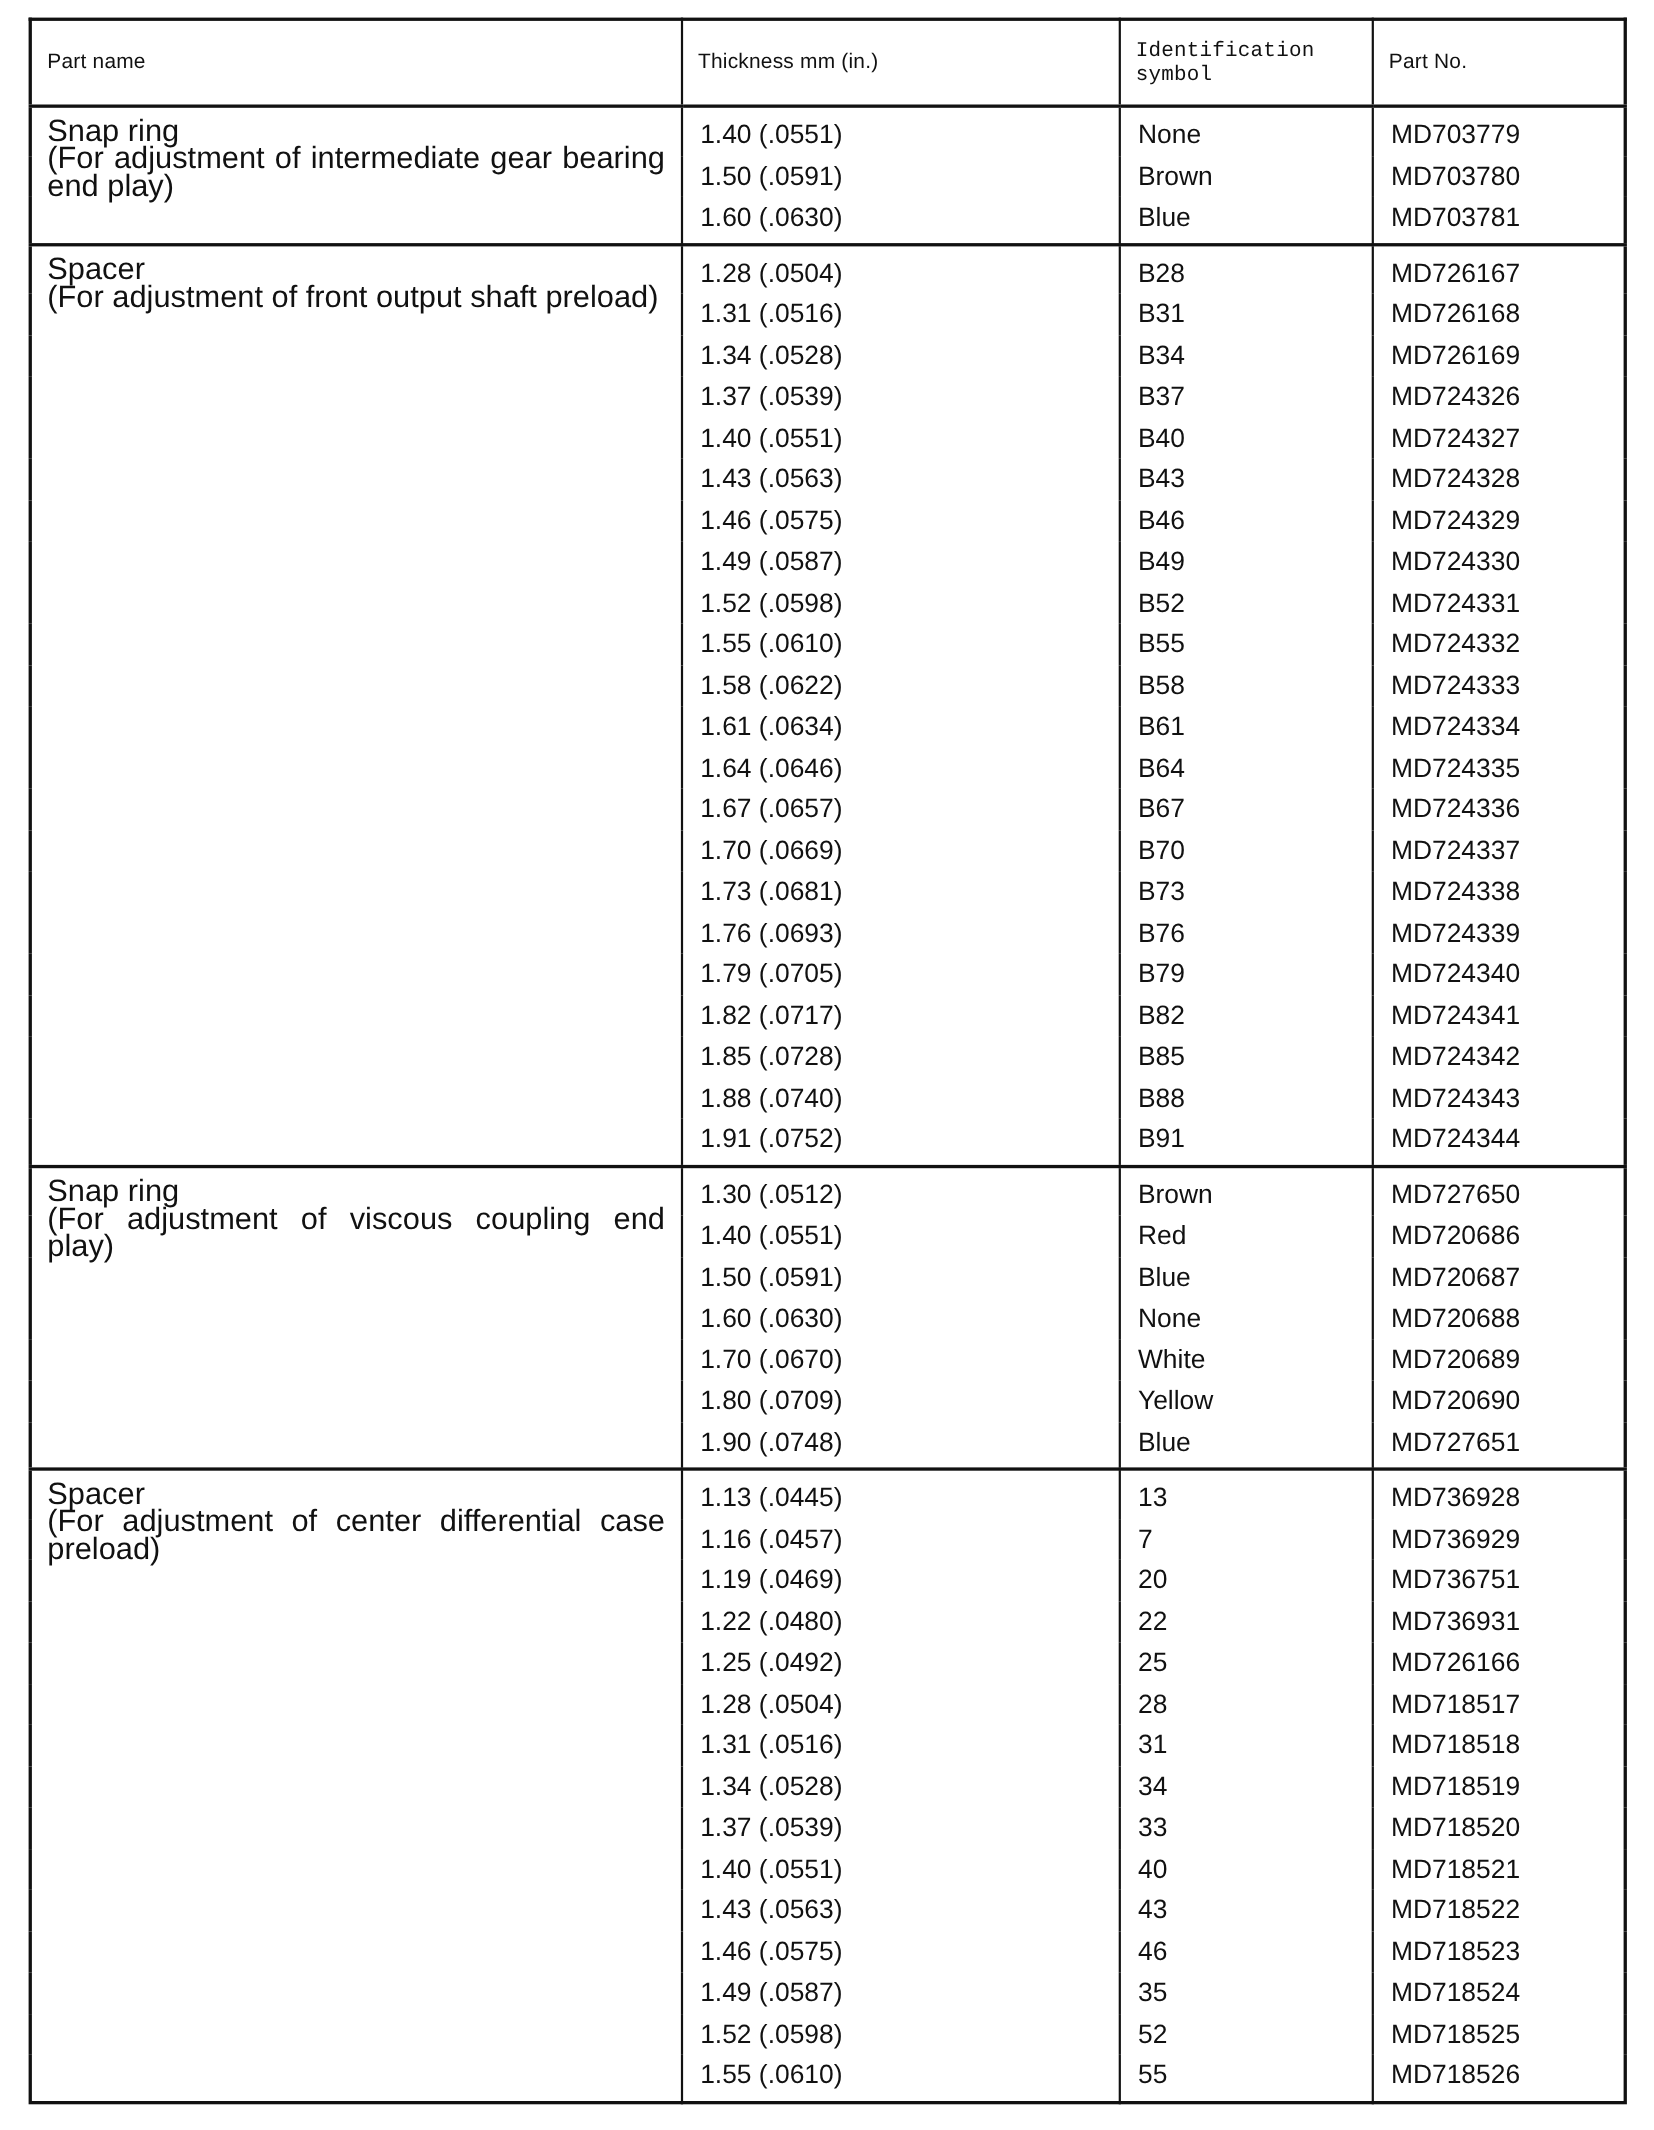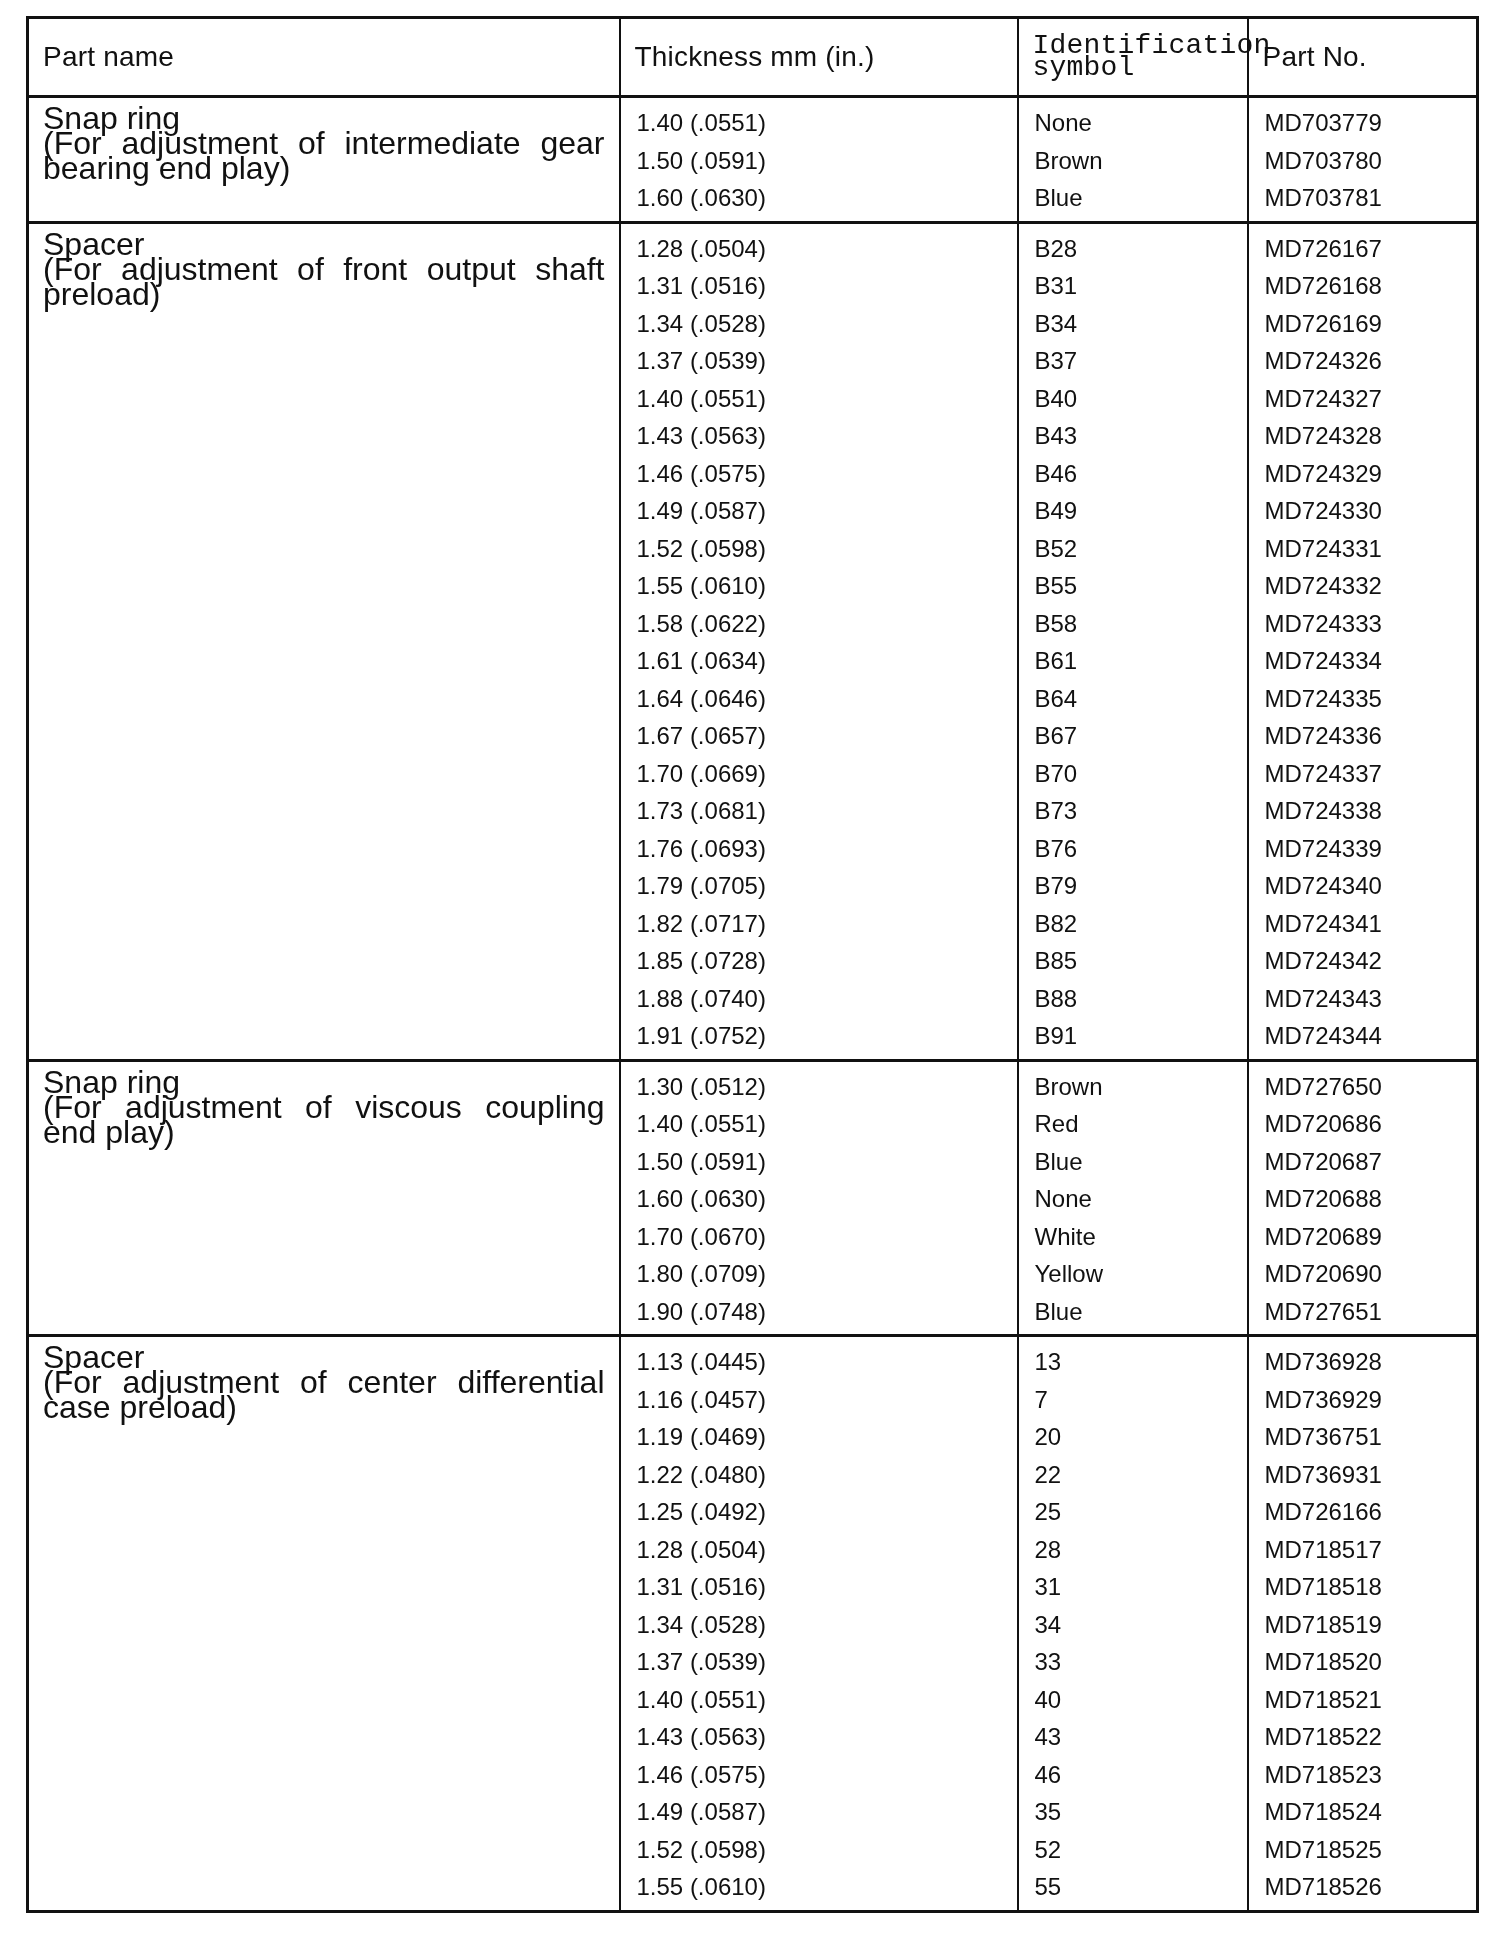--- a/index.html
+++ b/index.html
@@ -10,28 +10,28 @@
     border-collapse: collapse; table-layout: fixed;
     border: 3px solid #111;
   }
   col.c1 { width: 592px; }
   col.c2 { width: 398px; }
   col.c3 { width: 230px; }
   col.c4 { width: 230px; }
   th, td { border-left: 2px solid #111; border-right: 2px solid #111; vertical-align: top; }
   thead th {
     height: 76px; font-weight: normal; text-align: left; vertical-align: middle;
-    font-size: 28px; padding: 0 0 0 14px; border-bottom: 3px solid #111;
+    font-size: 19px; padding: 0 0 0 14px; border-bottom: 3px solid #111;
     letter-spacing: 0.2px;
   }
   thead th.id-head { line-height: 22px; font-family: Liberation Mono, monospace; }
   tbody.group { border-bottom: 3px solid #111; }
   td { font-size: 24px; padding: 0 0 0 16px; height: 37.5px; line-height: 37.5px; white-space: nowrap; }
   td.partname {
-    white-space: normal; line-height: 25px; font-size: 32px; padding: 8px 14px 0 14px;
+    white-space: normal; line-height: 25px; font-size: 28px; padding: 8px 14px 0 14px;
   }
   tbody.group tr:first-child td.val { padding-top: 6px; }
   tbody.group tr:last-child td.val { padding-bottom: 4px; }
   .pn-title { display: block; }
   .pn-note { display: block; text-align: justify; }
 </style>
 </head>
 <body>
 
 <table class="parts" id="parts-table">

